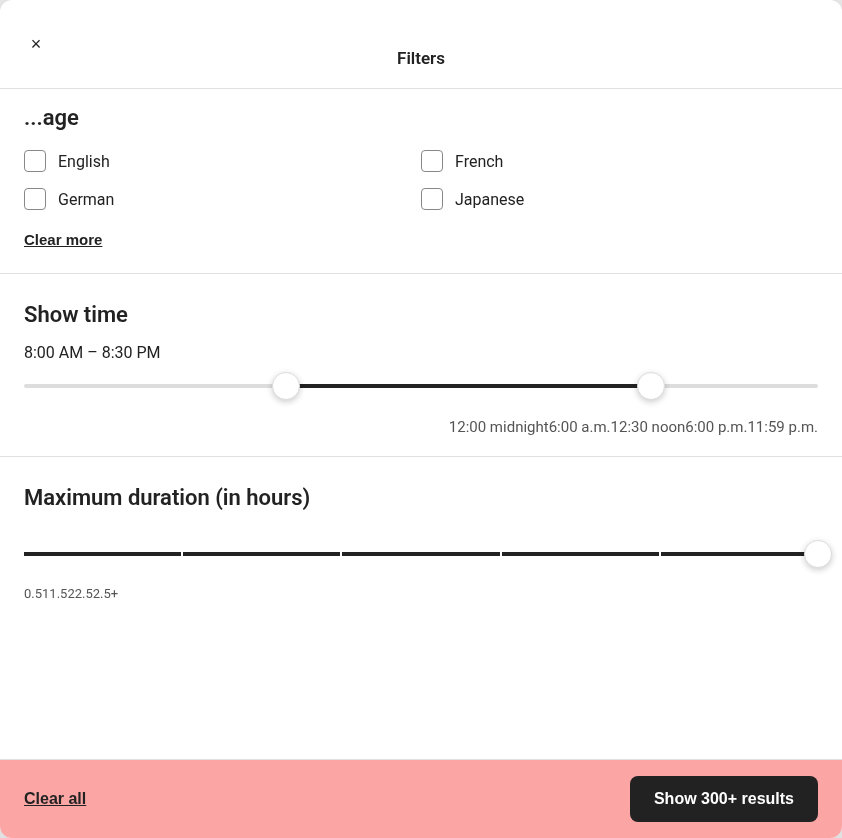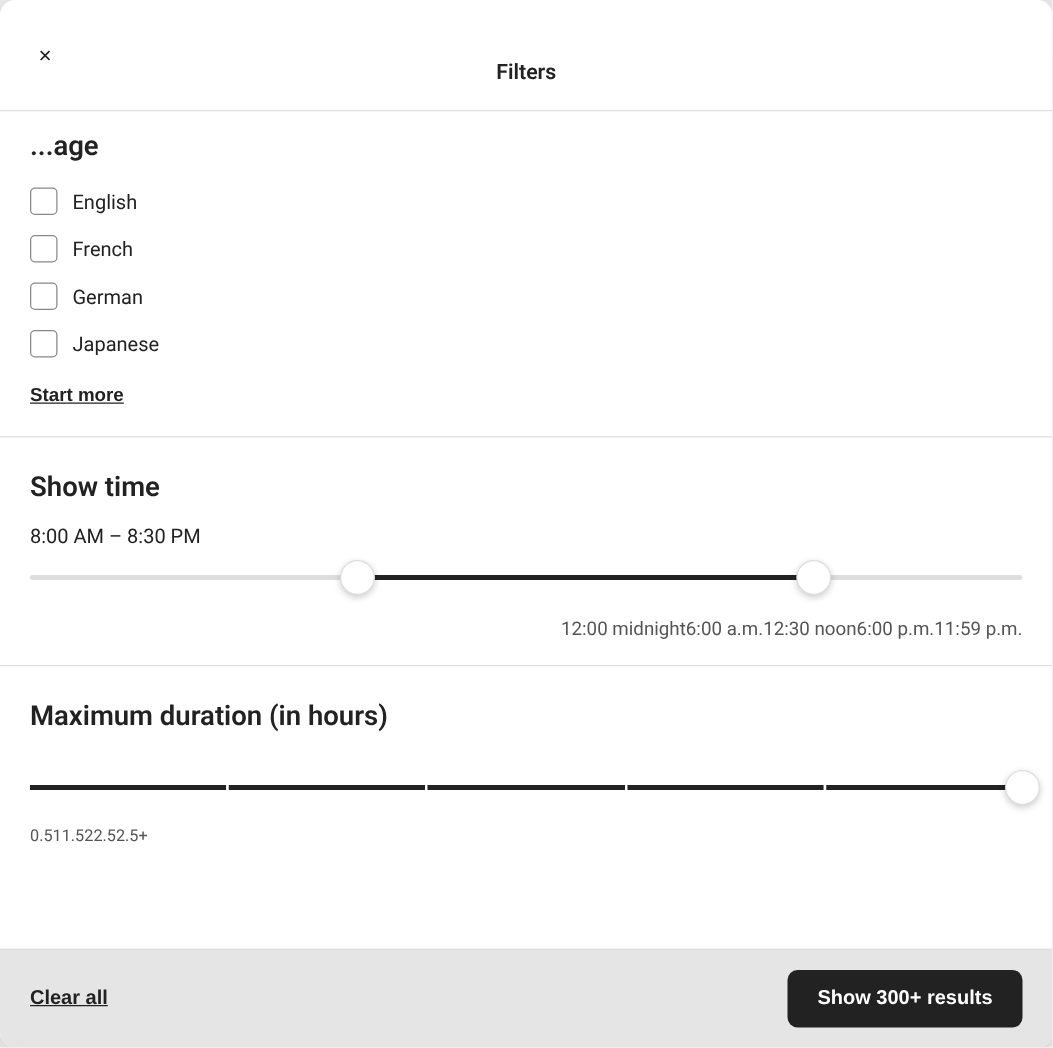--- a/index.html
+++ b/index.html
@@ -96,21 +96,21 @@
     .partial-header {
       padding: 16px 24px 0;
       font-size: 22px;
       font-weight: 600;
       color: #222;
     }
 
     
     .checkbox-grid {
       display: grid;
-      grid-template-columns: 1fr;
+      grid-template-columns: 1fr 1fr;
       gap: 16px 0;
       padding: 20px 24px 8px;
     }
 
     .checkbox-item {
       display: flex;
       align-items: center;
       gap: 12px;
       cursor: pointer;
     }
@@ -232,21 +232,21 @@
     }
 
     
     .modal-footer {
       display: flex;
       align-items: center;
       justify-content: space-between;
       padding: 16px 24px;
       border-top: 1px solid #e0e0e0;
       flex-shrink: 0;
-      background: #e5e5e5;
+      background: #fca5a5;
     }
 
     .clear-all-btn {
       background: none;
       border: none;
       cursor: pointer;
       font-size: 16px;
       font-weight: 600;
       color: #222;
       text-decoration: underline;
@@ -296,21 +296,21 @@
         <div class="checkbox-box"></div>
         <span class="checkbox-label">German</span>
       </label>
       <label class="checkbox-item">
         <div class="checkbox-box"></div>
         <span class="checkbox-label">Japanese</span>
       </label>
     </div>
 
     <div class="show-more-container">
-      <button class="show-more-btn">Start more</button>
+      <button class="show-more-btn">Clear more</button>
     </div>
 
     <div style="height:1px; background:#e0e0e0; margin: 0 0;"></div>
 
     <div class="start-time-section">
       <div class="section-title">Show time</div>
       <div class="time-range-text">8:00 AM – 8:30 PM</div>
 
       <div class="slider-container">
         <div class="slider-track">

